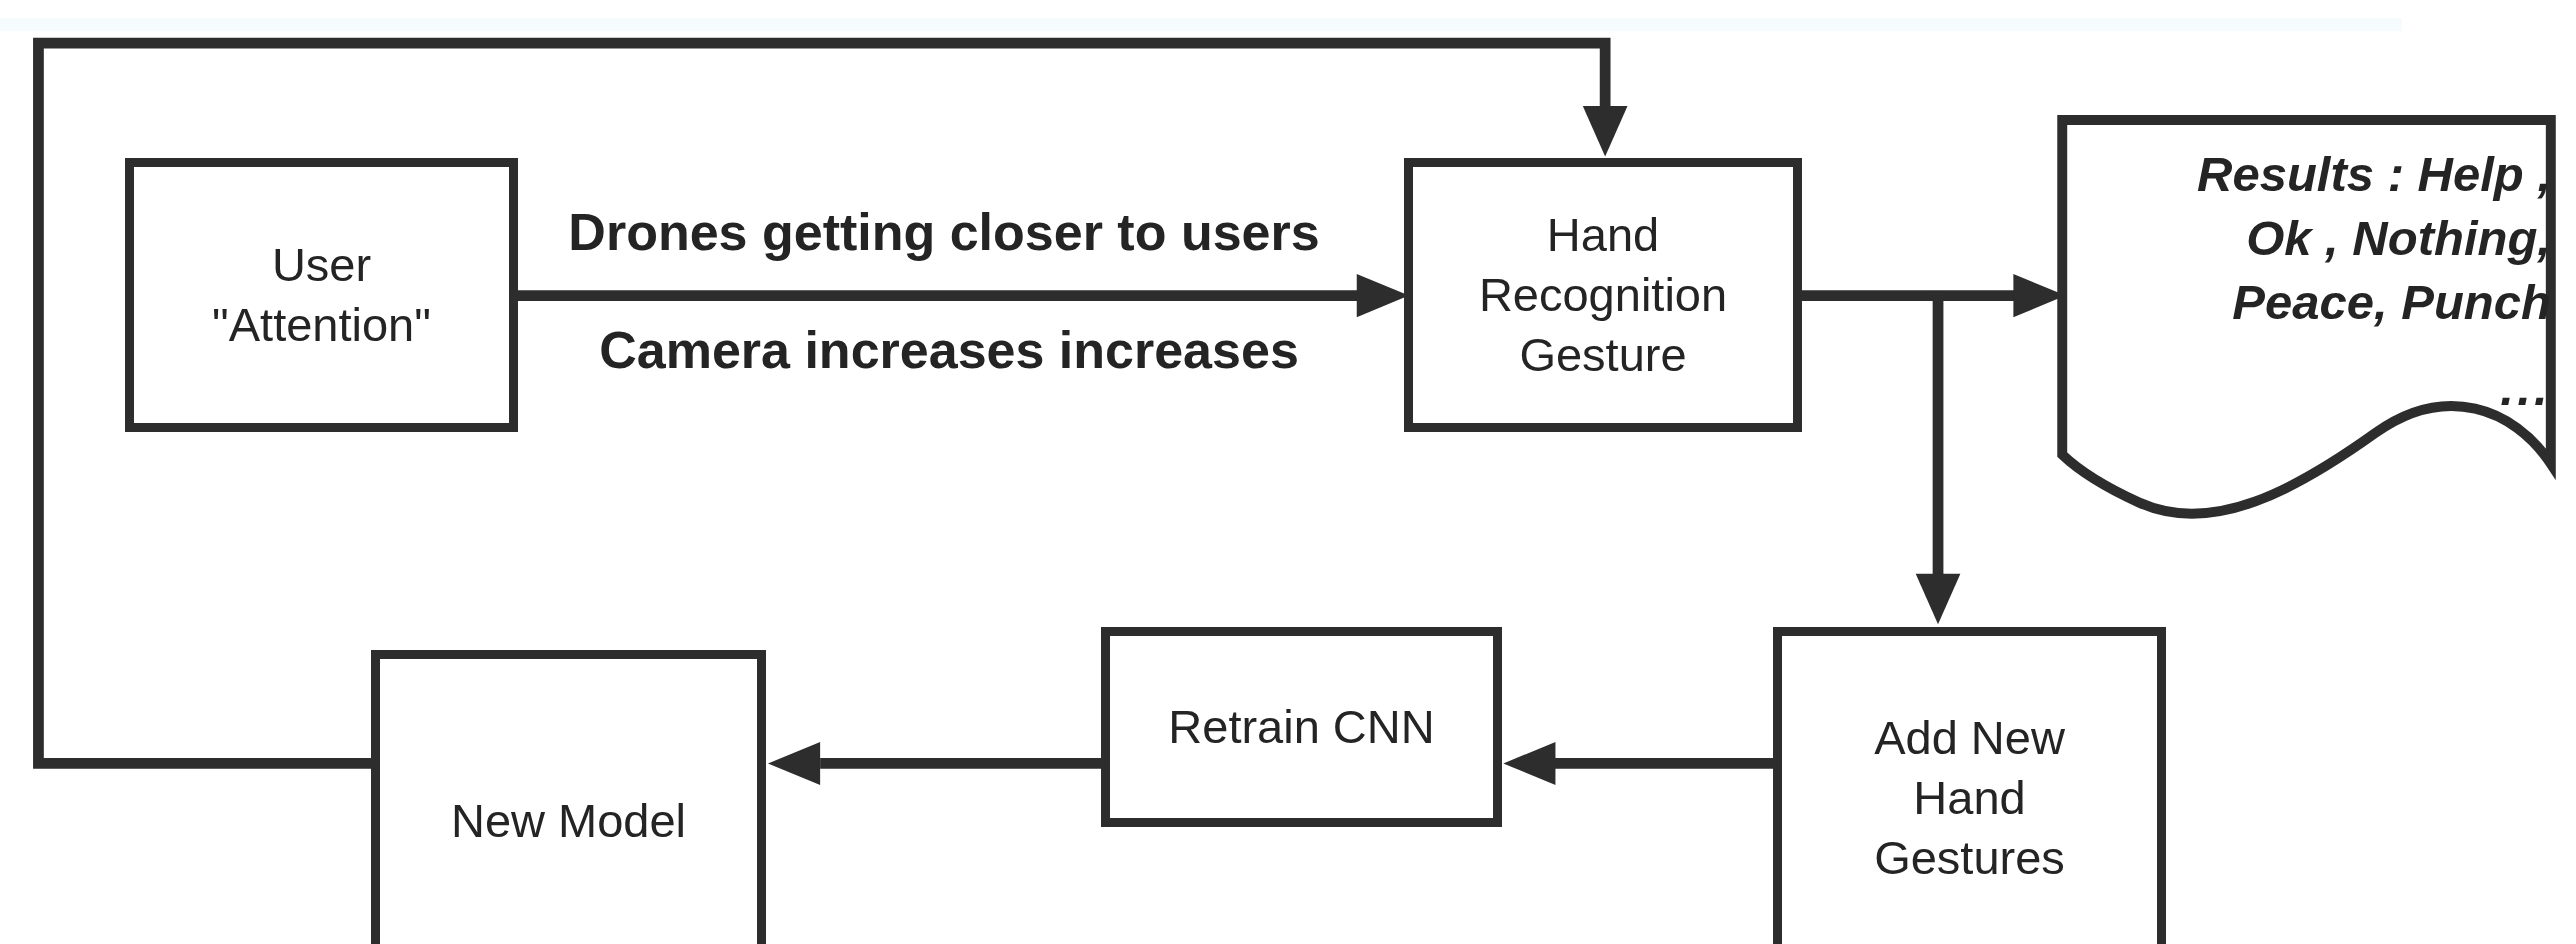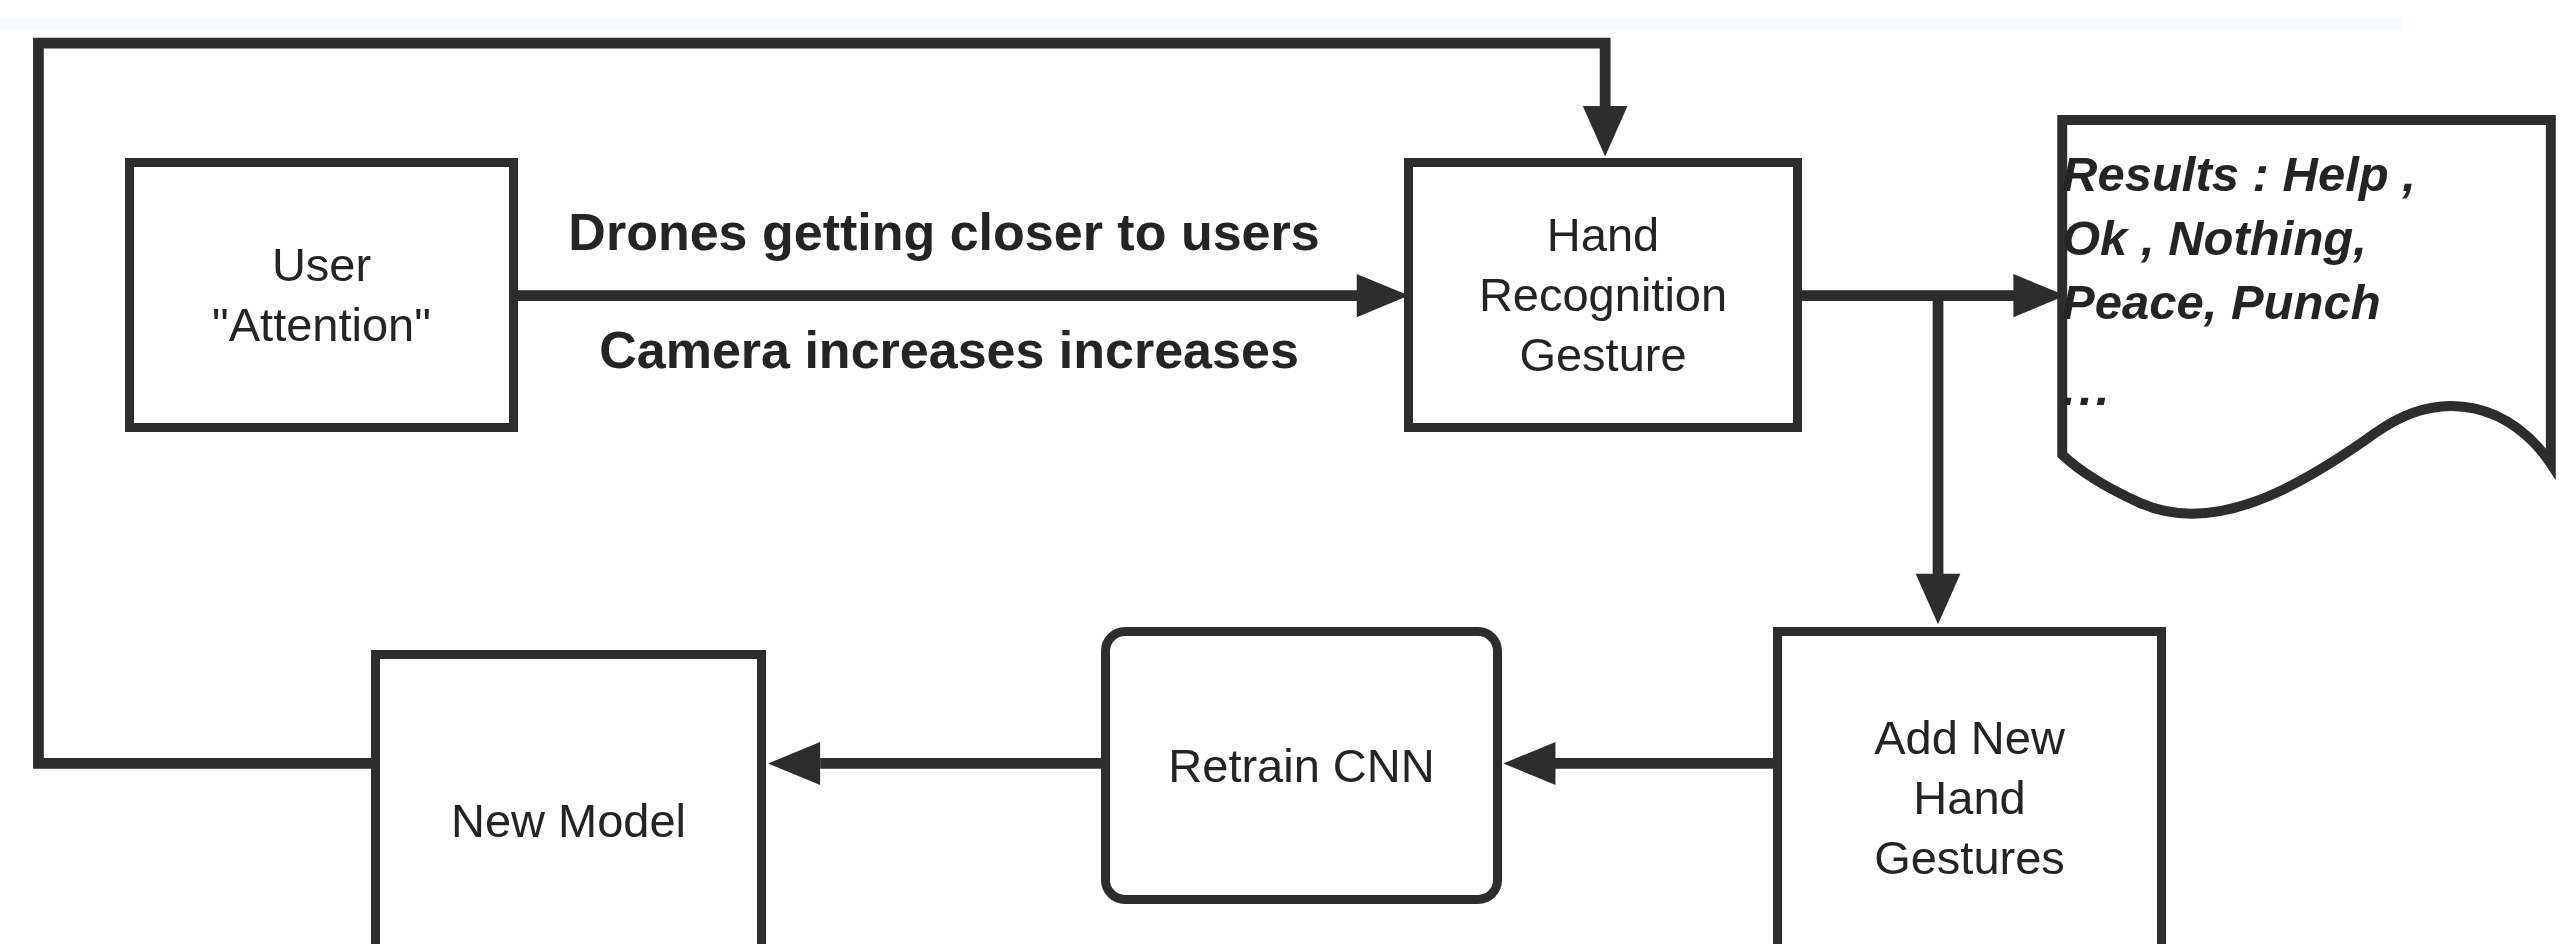--- a/index.html
+++ b/index.html
@@ -42,39 +42,39 @@
     text-align: center;
     font-size: 47px;
     line-height: 60px;
     font-weight: 400;
     color: #242424;
     letter-spacing: 0px;
   }
   .node-user      { left: 125px;  top: 158px; width: 393px; height: 274px; }
   .node-hgr       { left: 1404px; top: 158px; width: 398px; height: 274px; }
   .node-add       { left: 1773px; top: 627px; width: 393px; height: 342px; }
-  .node-retrain   { left: 1101px; top: 627px; width: 401px; height: 277px; border-radius: 24px; }
+  .node-retrain   { left: 1101px; top: 627px; width: 401px; height: 200px; }
   .node-newmodel  { left: 371px;  top: 618px; width: 395px; height: 341px; margin-top: 32px; }
 
   .edge-label {
     position: absolute;
     transform: translate(-50%, -50%);
     white-space: nowrap;
     font-size: 52px;
     font-weight: 700;
     color: #242424;
   }
   .edge-label.drones { left: 944px; top: 232px; text-align: center; }
   .edge-label.camera { left: 949px; top: 350px; }
 
   .doc-text {
     position: absolute;
     left: 2062px; top: 142px;
     width: 489px;
-    text-align: left;
+    text-align: right;
     font-size: 49px;
     line-height: 64px;
     font-style: italic;
     font-weight: 600;
     color: #242424;
   }
   .doc-text .dots-line {
     margin-top: 21.5px;
     letter-spacing: 3.3px;
   }

